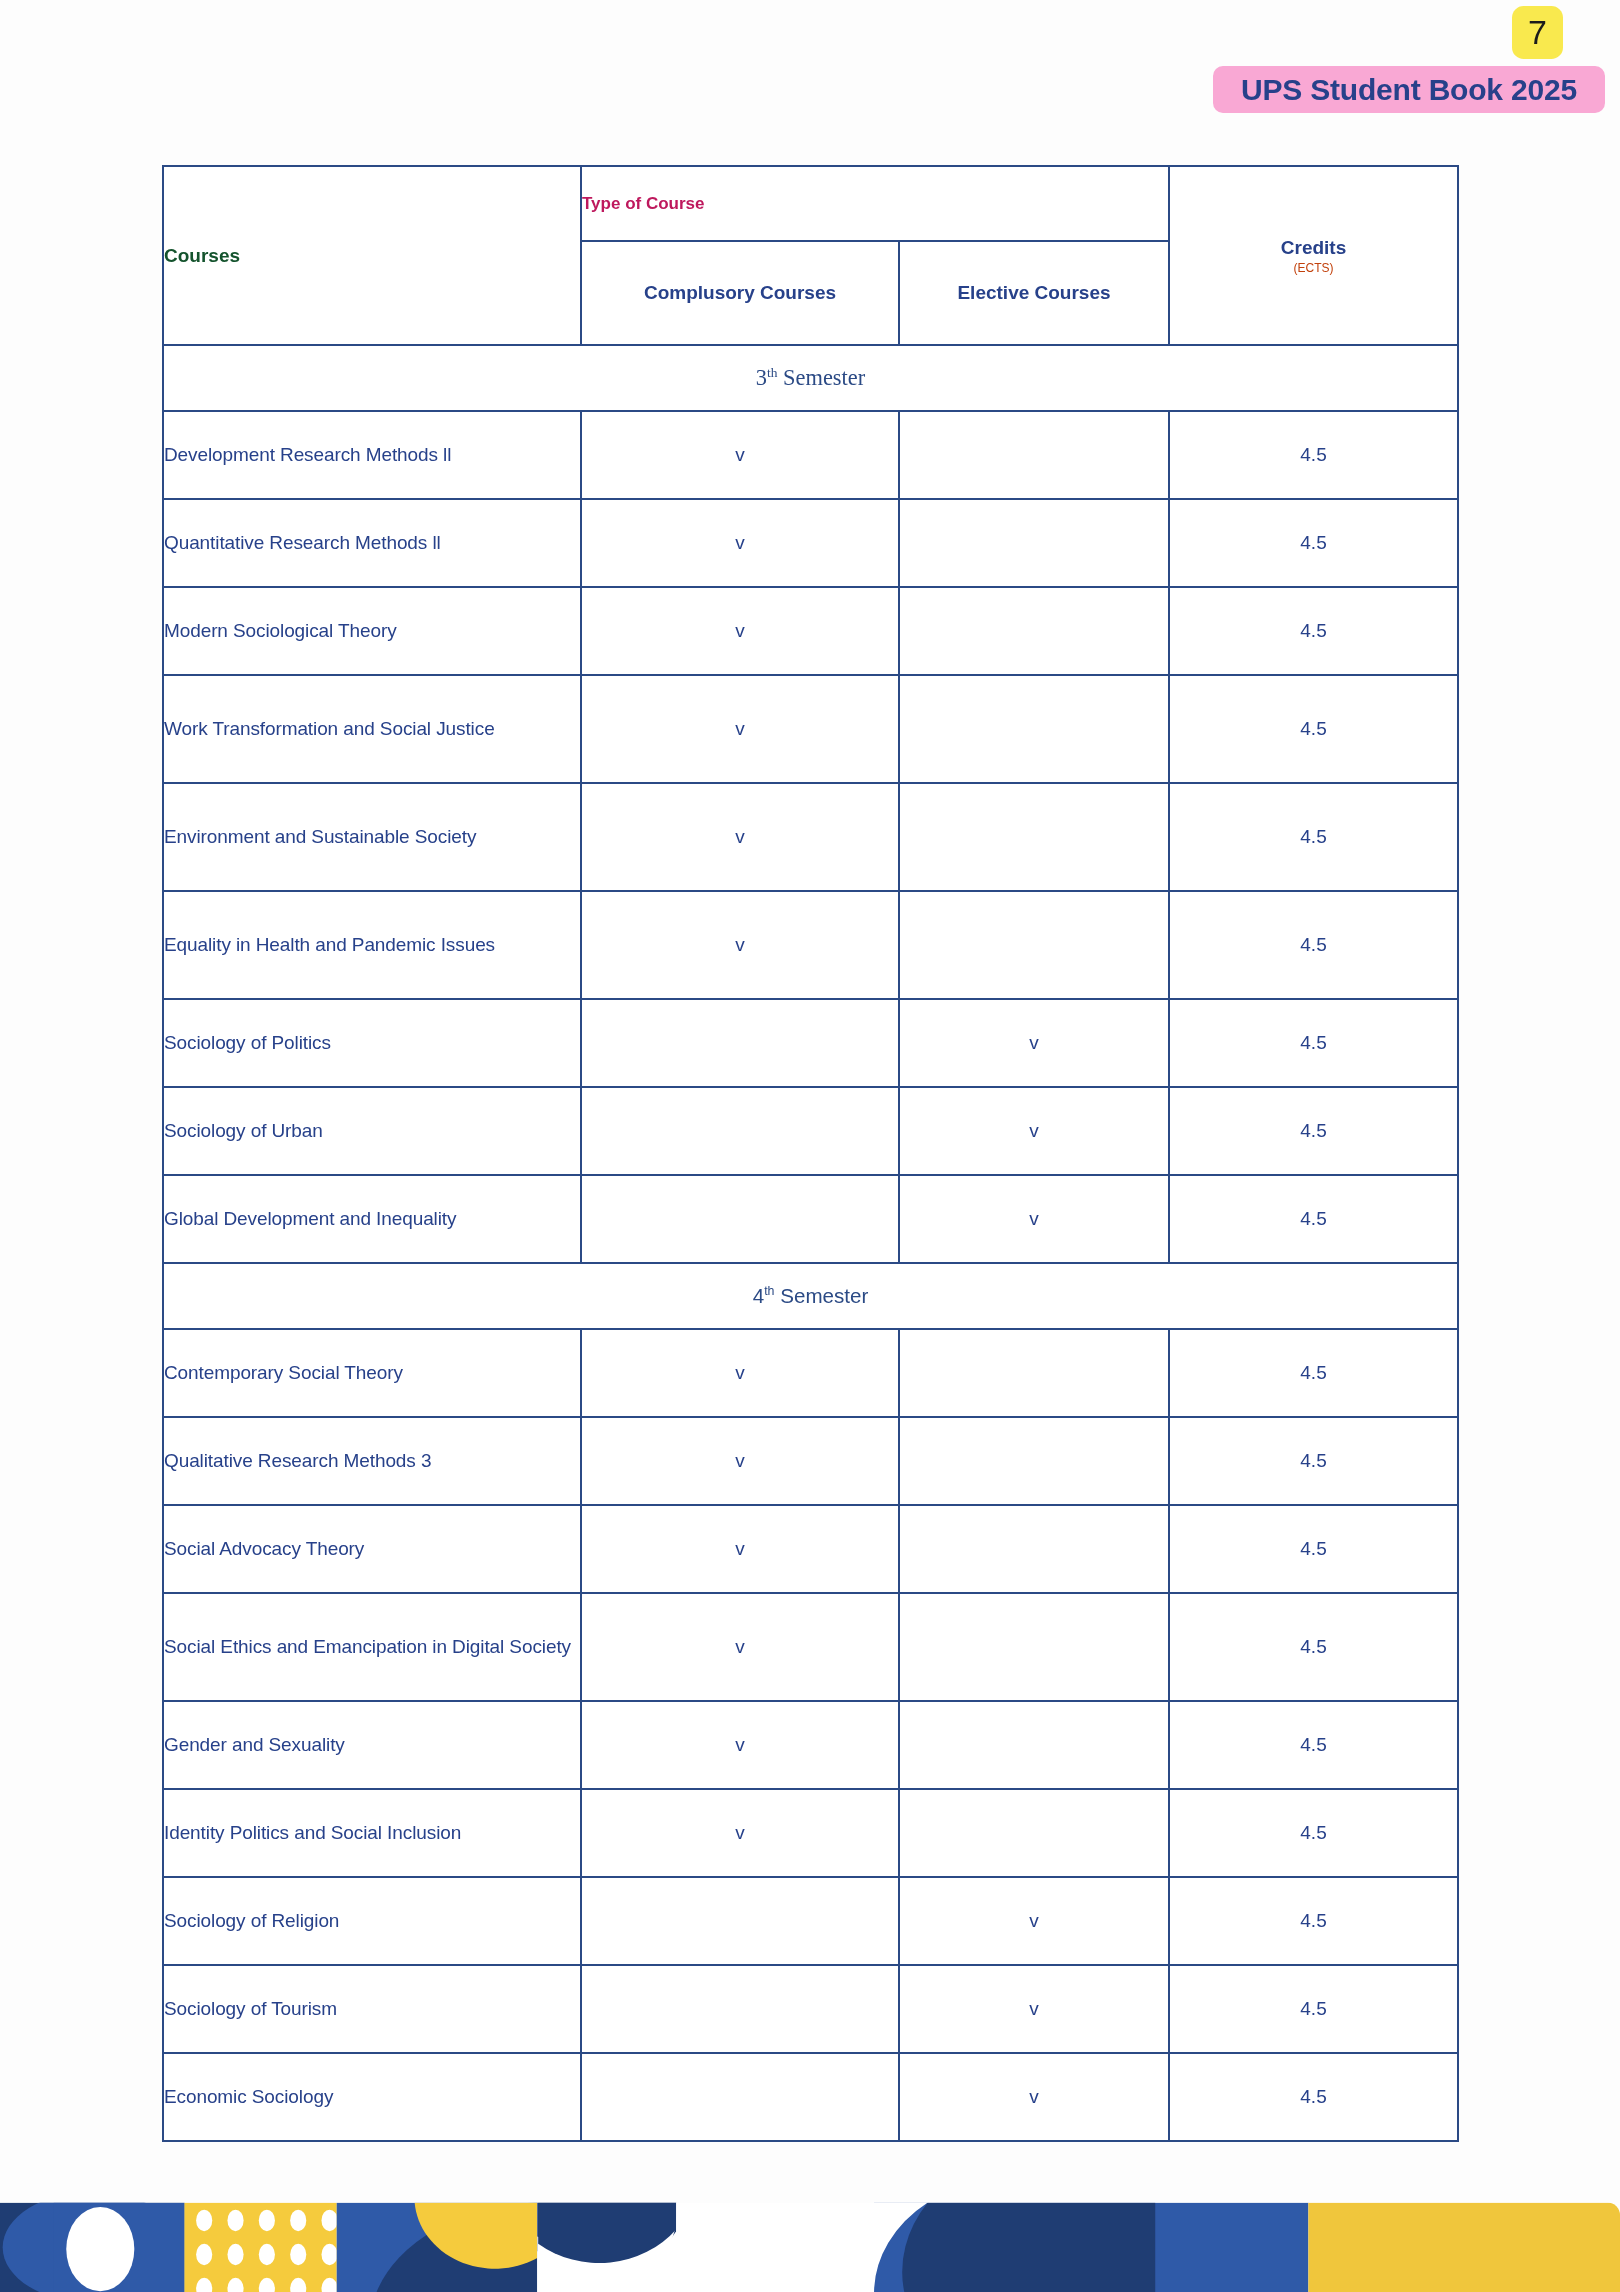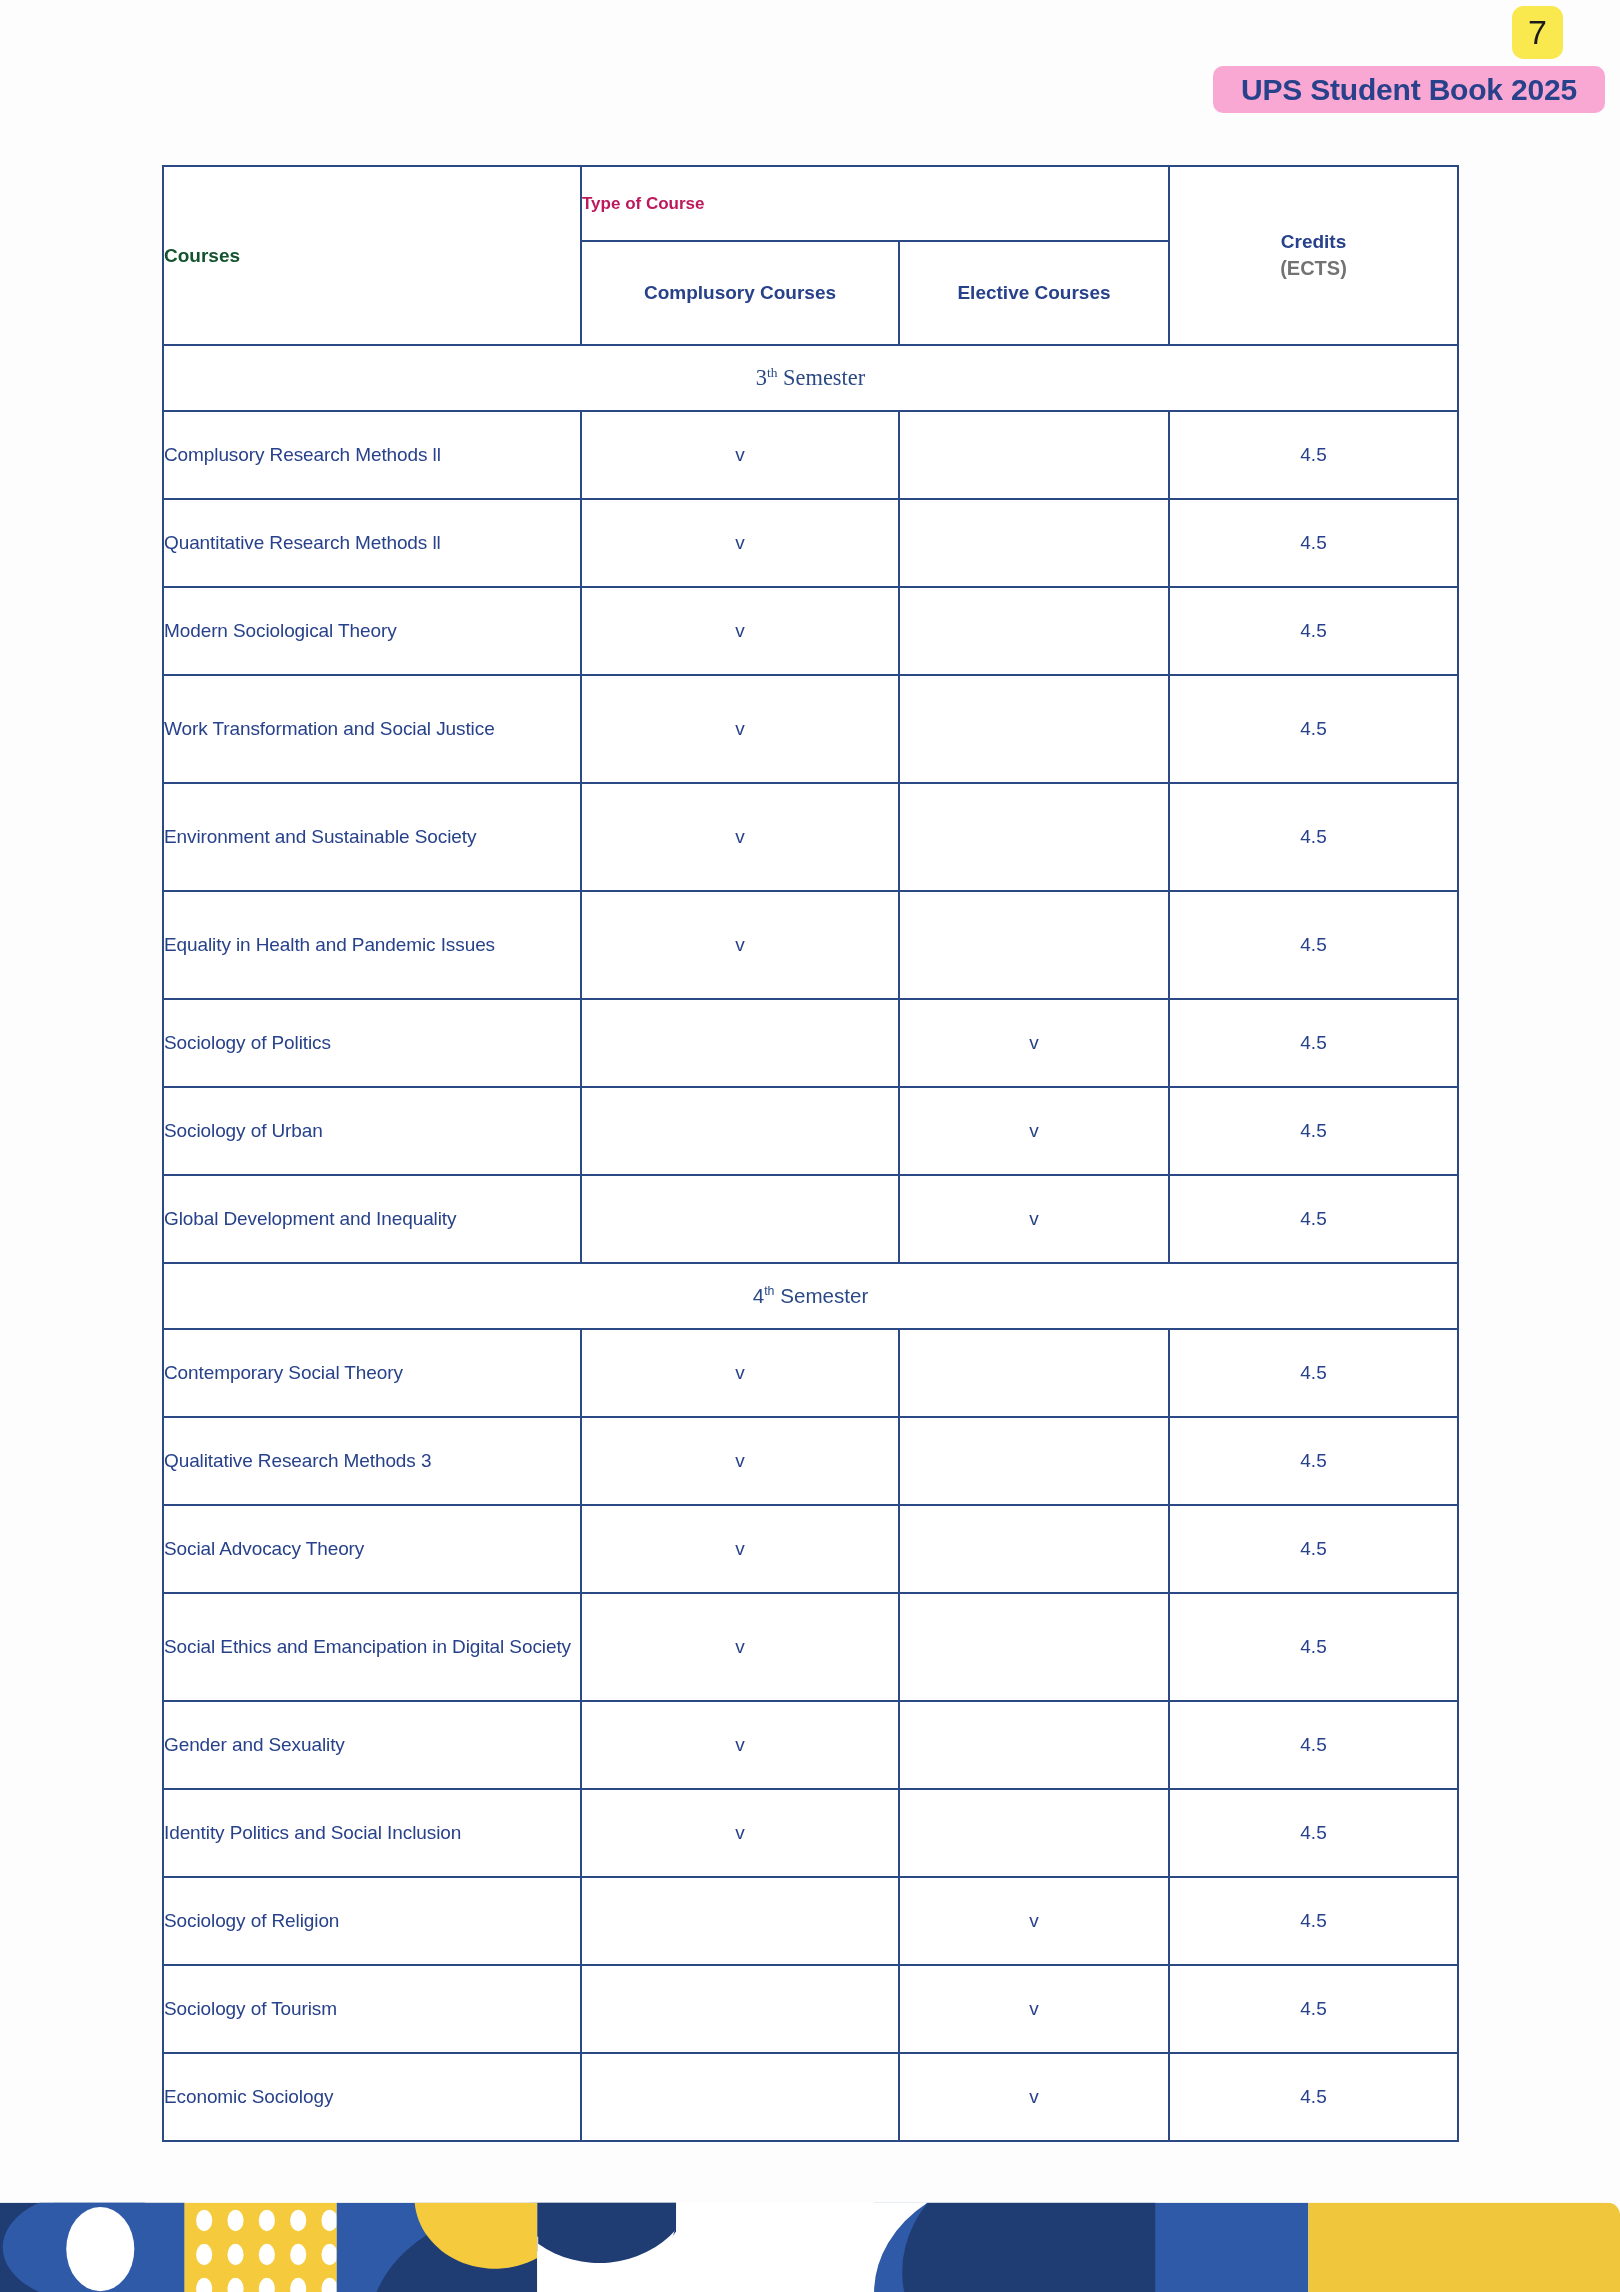--- a/index.html
+++ b/index.html
@@ -125,23 +125,23 @@
     border-radius: 12px;
   }
   .credits-main {
     display: block;
     font-size: 19px;
     font-weight: 700;
     color: #27418a;
   }
   .credits-sub {
     display: block;
-    font-size: 20px;
-    font-weight: 700;
-    color: #737373;
+    font-size: 12px;
+    font-weight: 400;
+    color: #c2410c;
   }
 
   
   .semester-cell {
     text-align: center;
     height: 64px;
     font-size: 20.6px;
     font-weight: 400;
     color: #2b4a85;
     font-family: "Liberation Sans", sans-serif;
@@ -225,21 +225,21 @@
         <tr>
           <td class="th-sub">Complusory Courses</td>
           <td class="th-sub">Elective Courses</td>
         </tr>
       </thead>
       <tbody id="table-body">
           <tr>
             <td colspan="4" class="semester-cell serif"><span>3</span><sup>th</sup><span> Semester</span></td>
           </tr>
           <tr class="course-row">
-            <td class="cell-course">Complusory Research Methods ll</td>
+            <td class="cell-course">Development Research Methods ll</td>
             <td class="cell-mark">v</td>
             <td class="cell-mark"></td>
             <td class="cell-credit">4.5</td>
           </tr>
           <tr class="course-row">
             <td class="cell-course">Quantitative Research Methods ll</td>
             <td class="cell-mark">v</td>
             <td class="cell-mark"></td>
             <td class="cell-credit">4.5</td>
           </tr>

